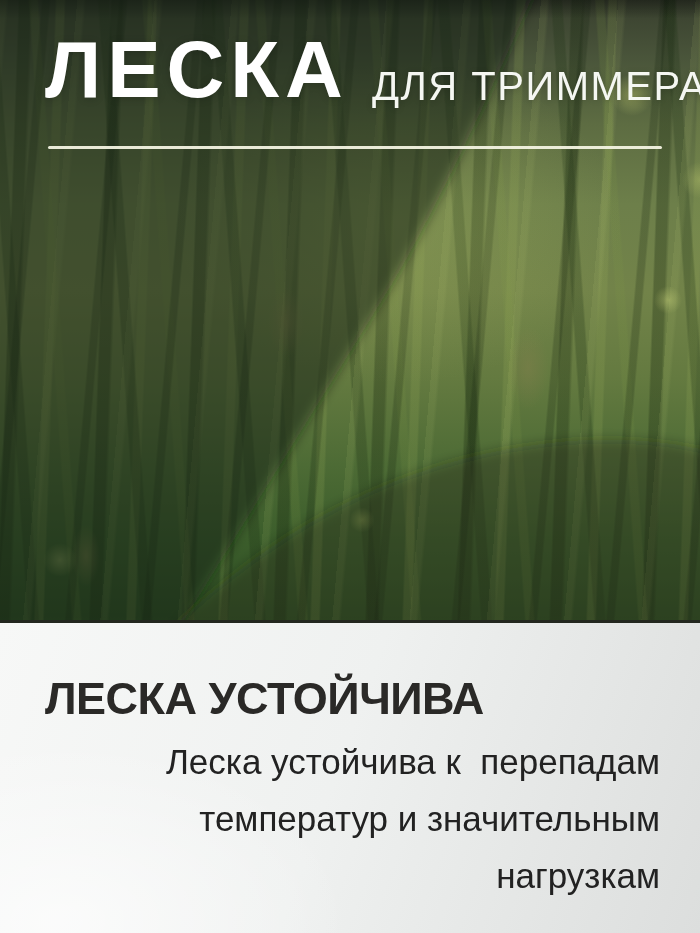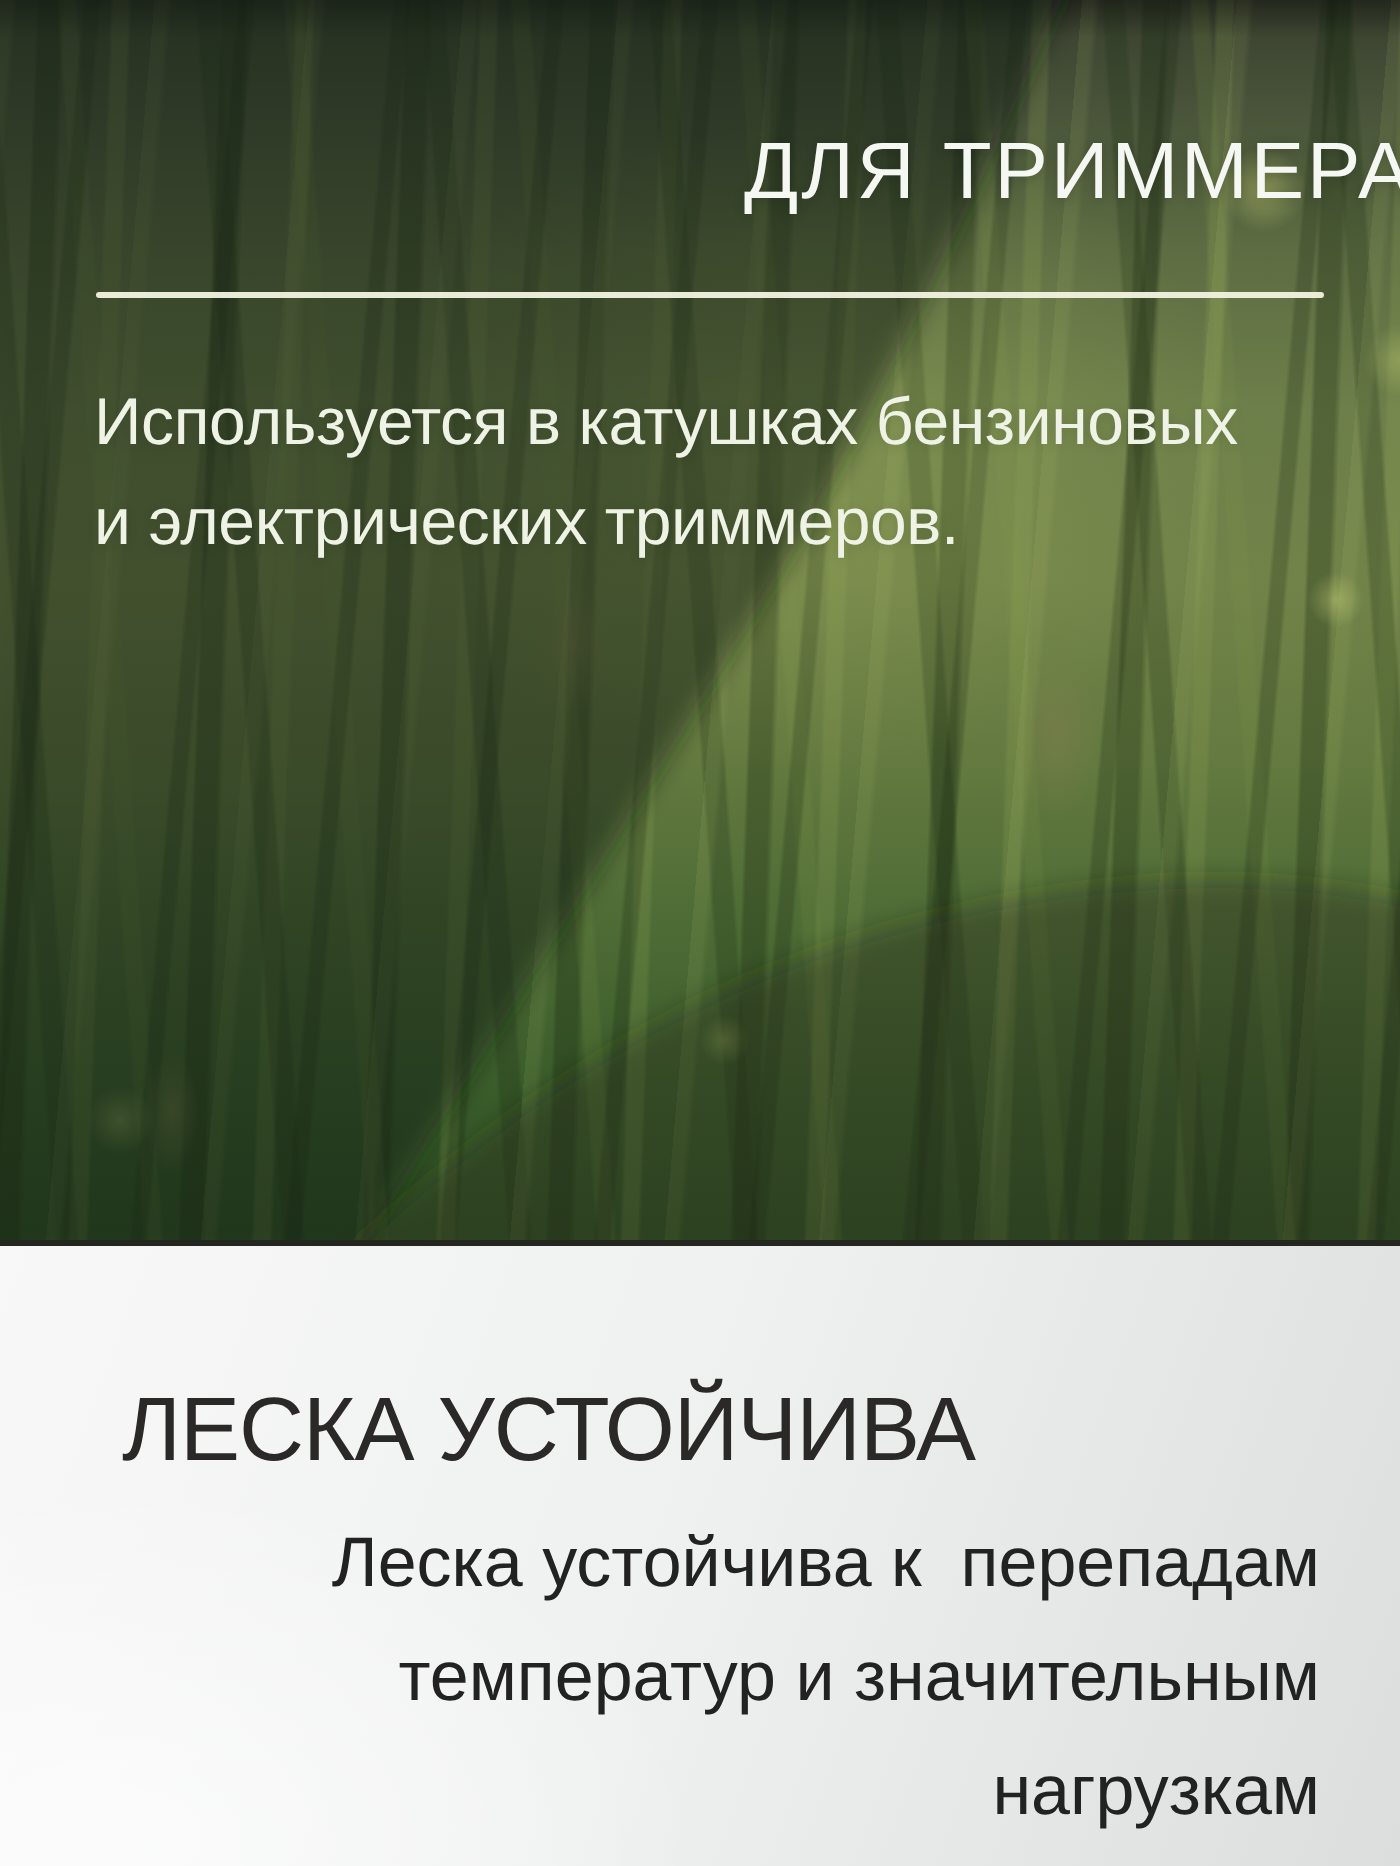--- a/index.html
+++ b/index.html
@@ -97,22 +97,22 @@
   .info{
     position:relative;
     width:700px;height:310px;
     background:
       radial-gradient(ellipse 420px 260px at 8% 96%, rgba(255,255,255,0.65), transparent 70%),
       linear-gradient(110deg, #f7f8f7 0%, #eff1f0 48%, #dcdedd 100%);
     box-sizing:border-box;
     padding:53px 40px 0 45px;
   }
   .info h2{
-    margin:16px;
-    font-size:45px;line-height:1;font-weight:400;
+    margin:0;
+    font-size:45px;line-height:1;font-weight:700;
     letter-spacing:-0.5px;
     color:#2a2927;
   }
   .info .body{
     margin:12px 0 0 0;
     font-size:35px;line-height:57px;font-weight:400;
     color:#222222;
     white-space:pre-wrap;
     text-align:right;
   }
@@ -133,24 +133,23 @@
           <filter id="soft" x="-20%" y="-20%" width="140%" height="140%">
             <feGaussianBlur stdDeviation="6"></feGaussianBlur>
           </filter>
         </defs>
         <path d="M536,-12 C470,140 420,240 382,300 C330,385 255,505 178,630 L-12,630 L-12,-12 Z" fill="rgba(26,30,24,0.52)" filter="url(#soft)"></path>
         <path d="M170,630 C300,505 430,455 560,442 C615,437 668,441 712,452 L712,630 Z" fill="rgba(35,40,32,0.36)" filter="url(#soft)"></path>
       </svg>
     </div>
 
     <div class="hero-content">
+      <h1 class="title">ЛЕСКА</h1>
       <div class="subtitle">ДЛЯ ТРИММЕРА</div>
       <div class="divider"></div>
-      <p class="p-usage">Используется в катушках бензиновых
-и электрических триммеров.</p>
     </div>
   </section>
 
   <section class="info">
     <h2>ЛЕСКА УСТОЙЧИВА</h2>
     <p class="body">Леска устойчива к  перепадам
 температур и значительным
 нагрузкам</p>
   </section>
 

